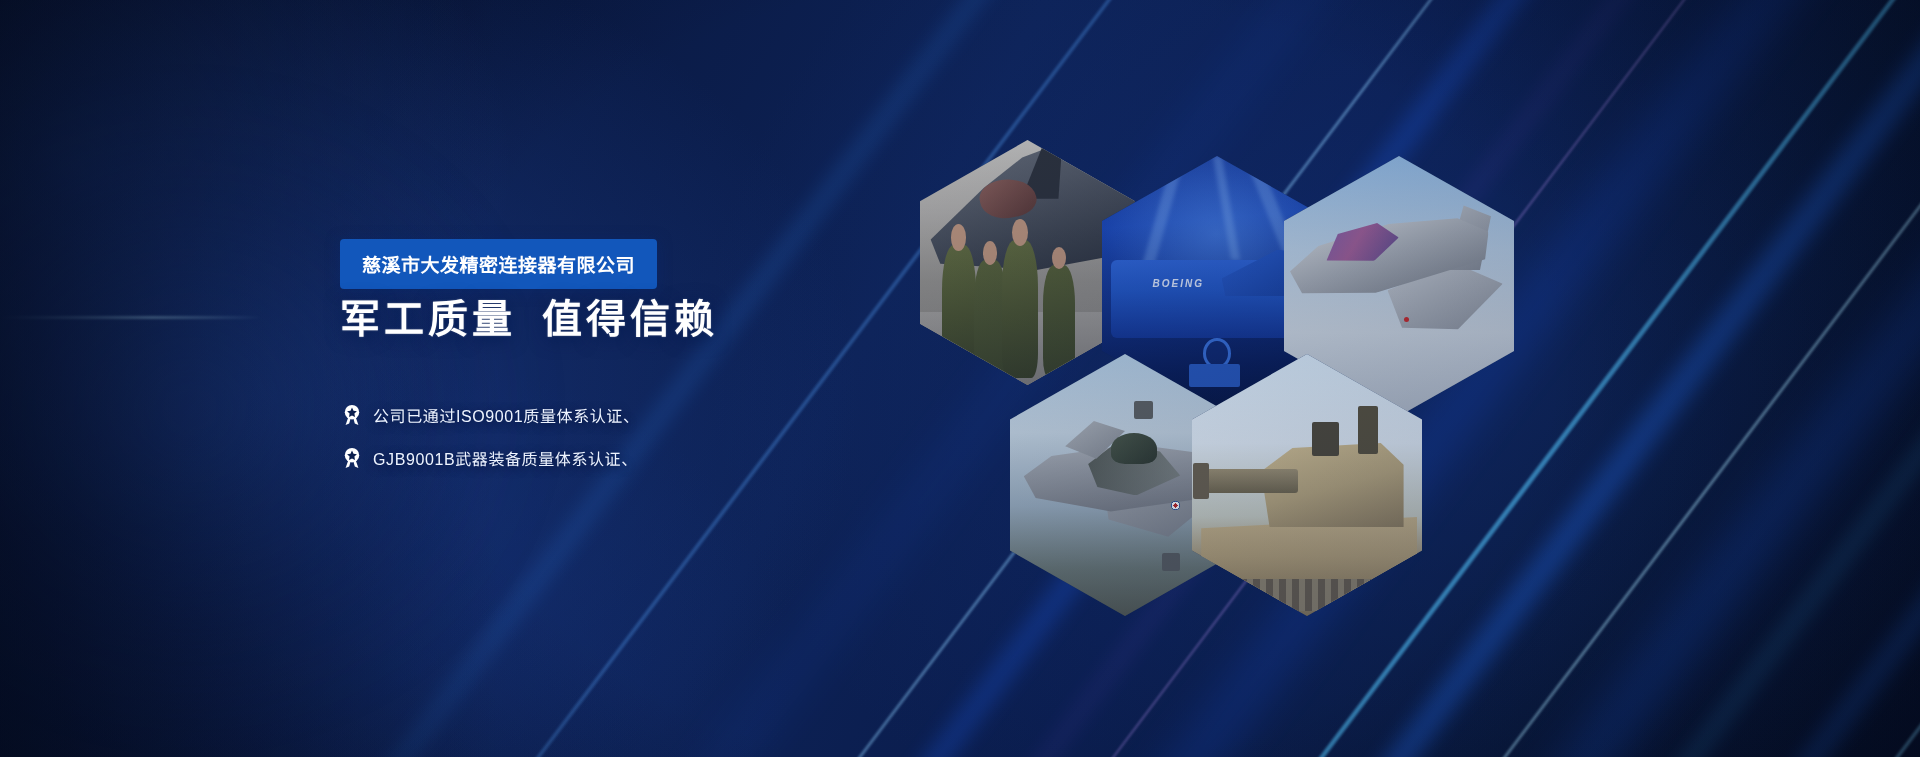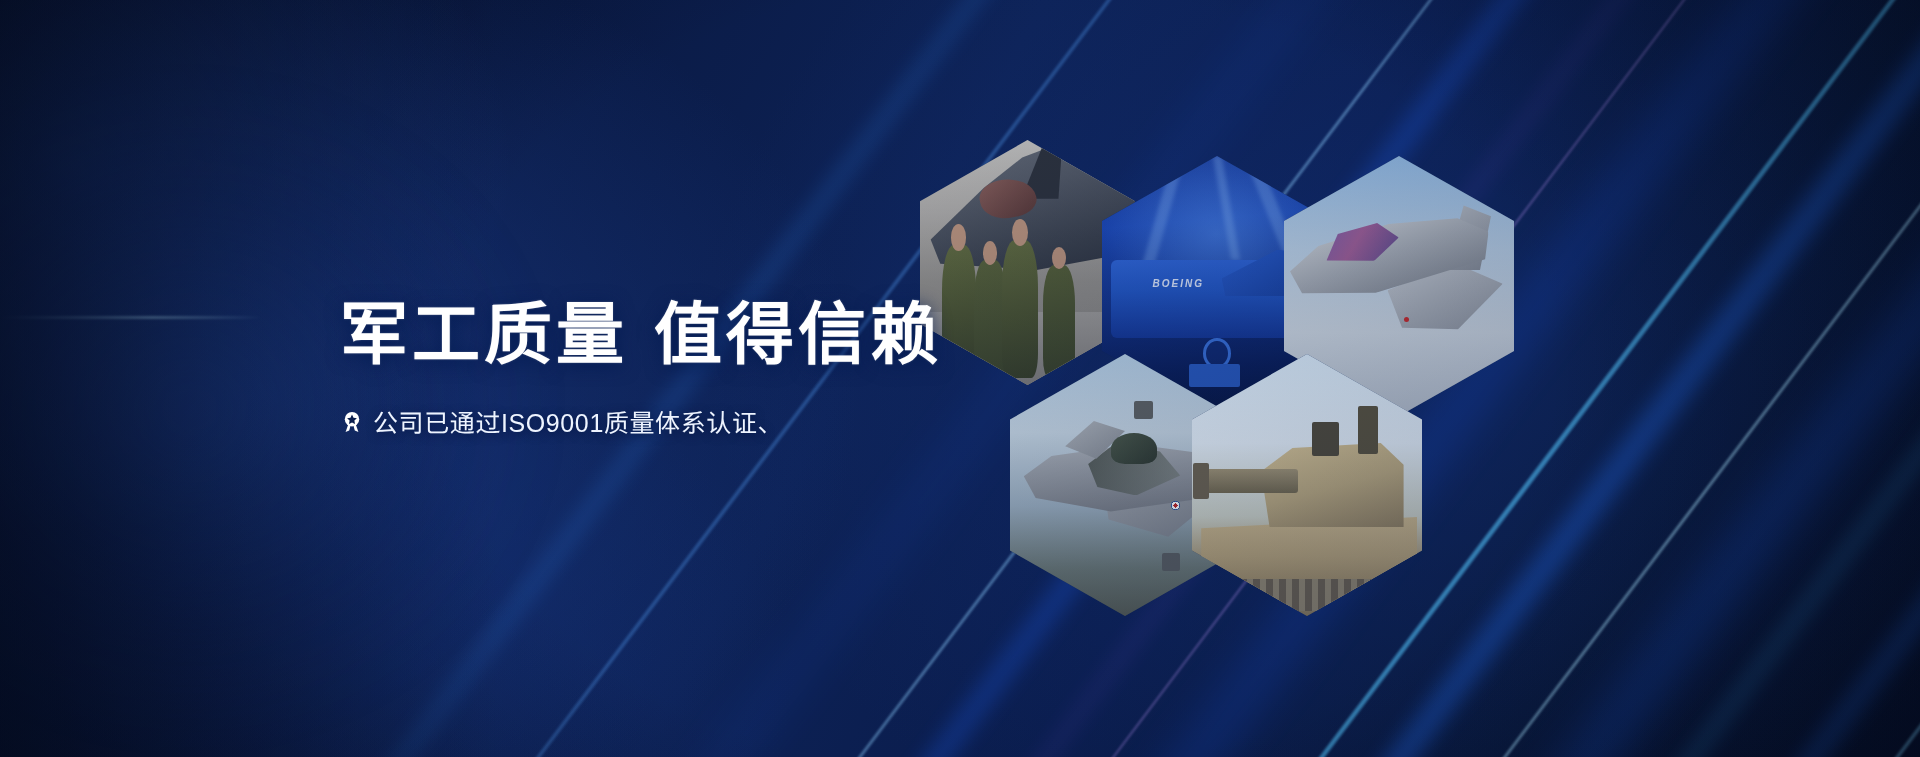--- a/index.html
+++ b/index.html
@@ -59,33 +59,33 @@
     font-size:19px; font-weight:700; letter-spacing:.5px;
     padding:11px 22px 12px 22px;
     border-radius:4px;
     box-shadow:0 2px 14px rgba(10,40,110,0.55);
     white-space:nowrap;
   }
 
   .headline {
     position:absolute; top:297px; left:0;
     color:#ffffff;
-    font-size:68px; font-weight:700;
+    font-size:40px; font-weight:700;
     letter-spacing:4px; line-height:1.1; white-space:nowrap;
     text-shadow:0 3px 18px rgba(0,25,80,0.85), 0 0 2px rgba(255,255,255,0.35);
     text-align:right;
   }
   .headline .gap { display:inline-block; width:26px; }
 
   .features { position:absolute; top:403px; left:2px; }
   .feature {
     display:flex; align-items:center;
     margin-bottom:19px;
     color:#eef4ff;
-    font-size:25px; font-weight:400; letter-spacing:.6px;
+    font-size:16px; font-weight:400; letter-spacing:.6px;
     text-shadow:0 2px 10px rgba(0,15,55,0.8);
     white-space:nowrap;
   }
   .feature:last-child { margin-bottom:0; }
   .medal-icon {
     width:20px; height:22px; margin-right:11px; flex:0 0 auto;
     display:inline-block;
   }
 
   .cta {
@@ -418,32 +418,42 @@
         <div class="t-optic"></div>
         <div class="t-mg"></div>
         <div class="t-track"></div>
       </div>
       <div class="hx-shade"></div>
     </div>
   </div>
 
   <div class="content">
 
+    <div class="badge">慈溪市大发精密连接器有限公司</div>
 
     <h1 class="headline">
       <span>军工质量</span><span class="gap"></span><span>值得信赖</span>
     </h1>
 
     <ul class="features" id="feature-list">
         <li class="feature">
           <span class="medal-icon"><svg viewBox="0 0 20 22" width="20" height="22" aria-hidden="true">
               <path d="M6.2 13.4 L3.6 21 L7.2 19.4 L8.6 14.6 Z" fill="#ffffff"></path>
               <path d="M13.8 13.4 L16.4 21 L12.8 19.4 L11.4 14.6 Z" fill="#ffffff"></path>
               <circle cx="10" cy="8.2" r="7.2" fill="#ffffff"></circle>
               <path d="M10 3.6 L11.5 6.7 L14.9 7.2 L12.4 9.6 L13 13 L10 11.4 L7 13 L7.6 9.6 L5.1 7.2 L8.5 6.7 Z" fill="#0c1f4e"></path>
             </svg></span>
           <span>公司已通过ISO9001质量体系认证、</span>
         </li>
+        <li class="feature">
+          <span class="medal-icon"><svg viewBox="0 0 20 22" width="20" height="22" aria-hidden="true">
+              <path d="M6.2 13.4 L3.6 21 L7.2 19.4 L8.6 14.6 Z" fill="#ffffff"></path>
+              <path d="M13.8 13.4 L16.4 21 L12.8 19.4 L11.4 14.6 Z" fill="#ffffff"></path>
+              <circle cx="10" cy="8.2" r="7.2" fill="#ffffff"></circle>
+              <path d="M10 3.6 L11.5 6.7 L14.9 7.2 L12.4 9.6 L13 13 L10 11.4 L7 13 L7.6 9.6 L5.1 7.2 L8.5 6.7 Z" fill="#0c1f4e"></path>
+            </svg></span>
+          <span>GJB9001B武器装备质量体系认证、</span>
+        </li>
       </ul>
 
 
   </div>
 </div>
 
 </body></html>

